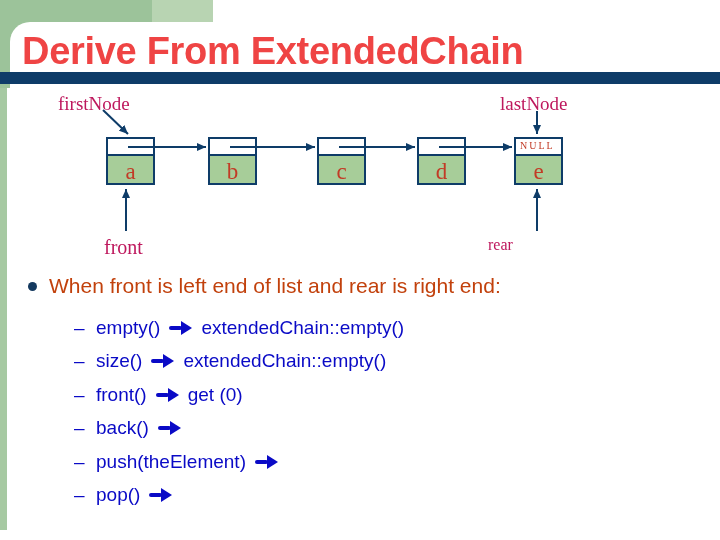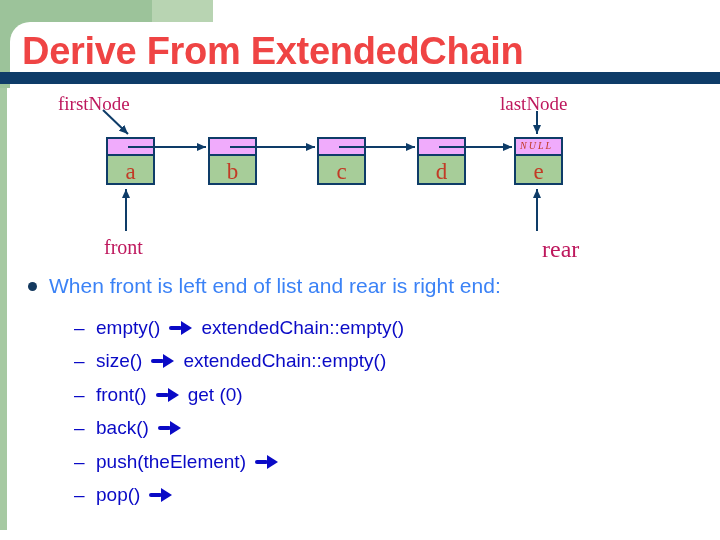--- a/index.html
+++ b/index.html
@@ -14,34 +14,34 @@
   .card{position:absolute;left:10px;top:22px;right:0;bottom:0;background:#ffffff;border-top-left-radius:20px;}
   .navy-bar{position:absolute;left:0;top:72px;width:720px;height:12px;background:#0e3c68;}
   
   .title{
     position:absolute;left:22px;top:30px;font-size:38px;font-weight:bold;
     color:#ef4444;letter-spacing:-0.3px;white-space:nowrap;
   }
   
   .diagram{position:absolute;left:0;top:0;width:720px;height:540px;}
   .node{position:absolute;top:137px;width:49px;height:48px;border:2px solid #0e3c68;box-sizing:border-box;background:#a7cd99;}
-  .node-top{height:15px;background:#f0abfc;border-bottom:2px solid #0e3c68;font-style:italic;}
+  .node-top{height:15px;background:#ffffff;border-bottom:2px solid #0e3c68;}
   .node-bottom{height:27px;background:#a7cd99;display:flex;justify-content:center;align-items:flex-end;}
   .node-label{font-family:"Liberation Serif",serif;font-size:23px;line-height:0.85;color:#c23b26;padding-bottom:1px;}
   .null-label{display:block;font-family:"Liberation Serif",serif;font-size:10px;line-height:11px;letter-spacing:2px;color:#c23b26;padding:1px 0 0 4px;}
   .dlabel{position:absolute;font-family:"Liberation Serif",serif;color:#be185d;white-space:nowrap;}
   .lbl-first{left:58px;top:93px;font-size:19px;}
   .lbl-last{left:500px;top:93px;font-size:19px;}
   .lbl-front{left:104px;top:236px;font-size:20px;}
-  .lbl-rear{left:542px;top:236px;font-size:24px;}
+  .lbl-rear{left:488px;top:236px;font-size:16px;}
   .arrows{position:absolute;left:0;top:0;pointer-events:none;}
   
   .main-bullet{position:absolute;left:28px;top:274px;width:672px;display:flex;align-items:flex-start;}
   .dot{width:9px;height:9px;border-radius:50%;background:#14395f;margin:8px 12px 0 0;flex:none;}
-  .main-text{font-size:21px;color:#3b82f6;}
+  .main-text{font-size:21px;color:#c2410c;}
   .sub-list{position:absolute;left:74px;top:311px;margin:0;padding:0;list-style:none;}
   .sub-item{display:flex;align-items:center;height:33.5px;font-size:19px;color:#0a0ac6;white-space:nowrap;}
   .dash{width:22px;flex:none;}
   .arrow-icon{display:inline-block;position:relative;width:23px;height:14px;margin:0 9px;flex:none;}
   .arrow-icon::before{content:"";position:absolute;left:0;top:5px;width:13px;height:4px;background:#0a0ac6;border-radius:2px;}
   .arrow-icon::after{content:"";position:absolute;right:0;top:0;width:0;height:0;border-left:11px solid #0a0ac6;border-top:7px solid transparent;border-bottom:7px solid transparent;}
 </style>
 </head>
 <body>
 

